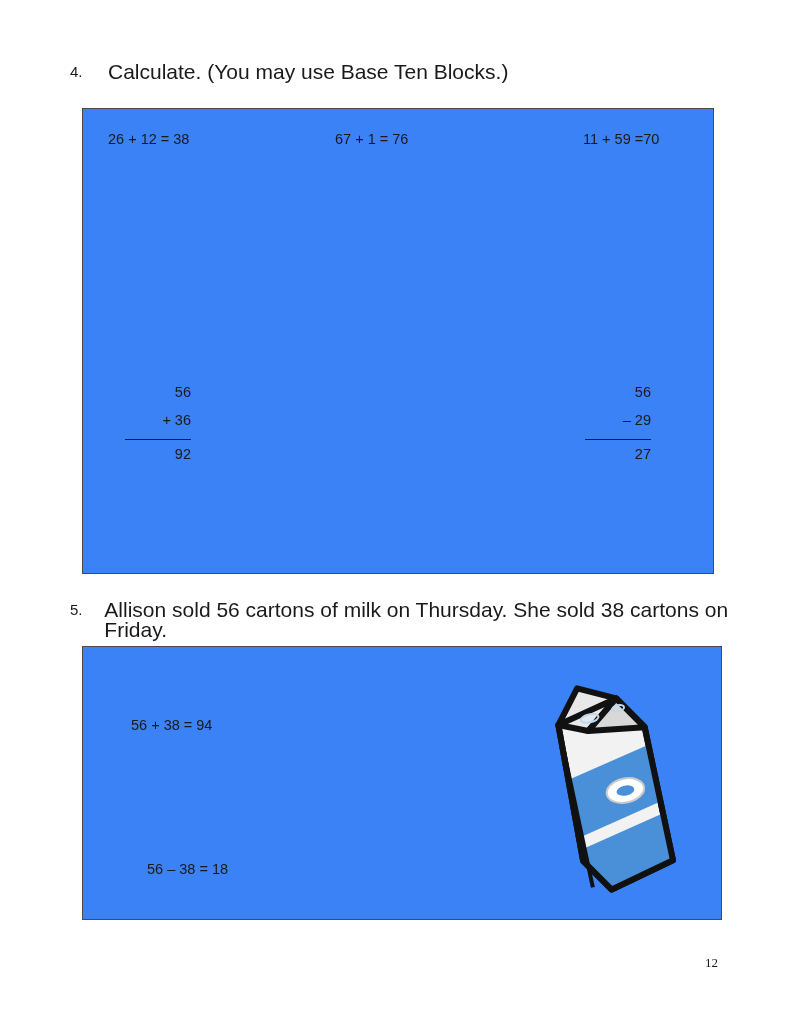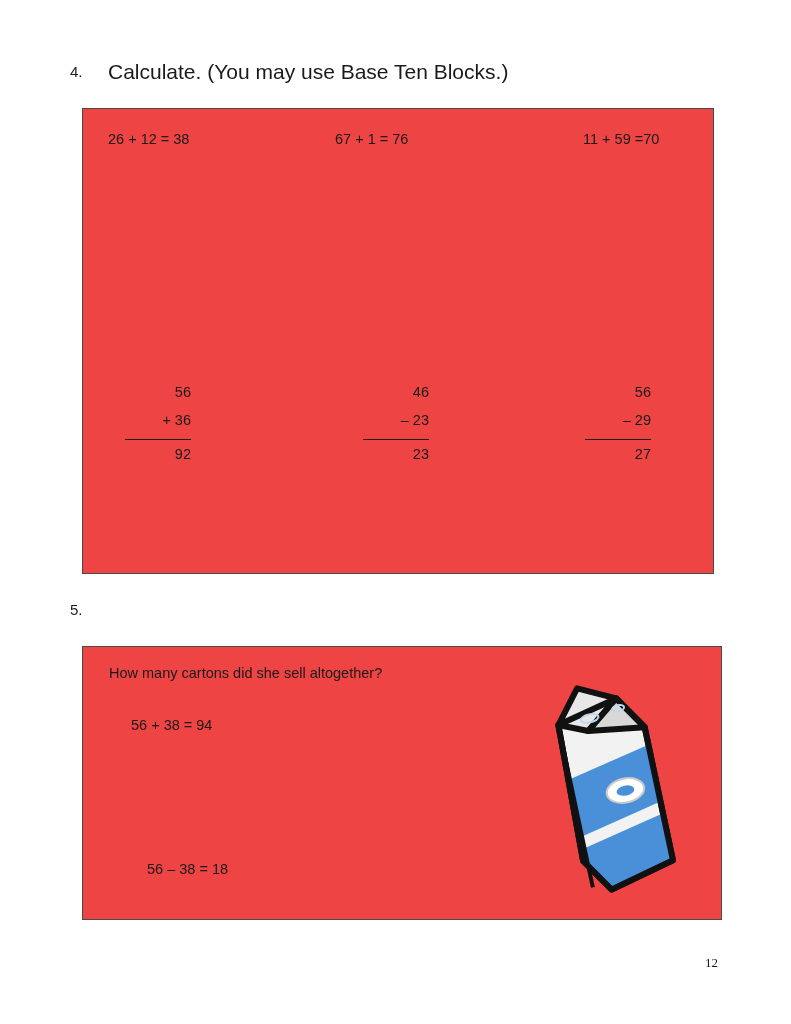--- a/index.html
+++ b/index.html
@@ -37,21 +37,21 @@
   .q-text {
     font-size: 21px;
     line-height: 20px;
   }
 
   #q4-row { left: 70px; top: 62px; }
   #q5-row { left: 70px; top: 600px; width: 660px; }
 
   .answer-box {
     position: absolute;
-    background: #ef4444;
+    background: #3b82f6;
     border: 1px solid #4a4a4a;
     box-sizing: border-box;
   }
   #box4 {
     left: 82px;
     top: 108px;
     width: 632px;
     height: 466px;
   }
   #box5 {
@@ -146,41 +146,36 @@
       <span class="eq" id="eq2">67 + 1 = 76</span>
       <span class="eq" id="eq3">11 + 59 =70</span>
     </div>
 
     <div class="vsum" id="vs1">
       <span class="line1">56</span>
       <span class="line2">+ 36</span>
       <span class="line3">92</span>
     </div>
 
-    <div class="vsum" id="vs2">
-      <span class="line1">46</span>
-      <span class="line2">– 23</span>
-      <span class="line3">23</span>
-    </div>
 
     <div class="vsum" id="vs3">
       <span class="line1">56</span>
       <span class="line2">– 29</span>
       <span class="line3">27</span>
     </div>
 
   </div>
 
   <div class="q-row" id="q5-row">
     <span class="q-num">5.</span>
+    <span class="q-text">Allison sold 56 cartons of milk on Thursday. She sold 38 cartons on Friday.</span>
   </div>
 
   <div class="answer-box" id="box5">
 
-    <div class="q5-line" id="q5a-prompt">How many cartons did she sell altogether?</div>
     <div class="q5-line" id="q5a-answer">56 + 38 = 94</div>
     <div class="q5-line" id="q5b-answer">56 – 38 = 18</div>
 
     <div id="carton">
       <svg viewBox="0 0 150 220" width="150" height="220" xmlns="http://www.w3.org/2000/svg">
         <g transform="rotate(-12 75 110)">
 
           <polygon points="34,40 96,26 118,60 118,196 52,212 30,178" fill="#f2f2f2" stroke="#111111" stroke-width="6" stroke-linejoin="round"></polygon>
 
           <polygon points="34,40 60,8 96,26 62,52" fill="#e8e8e8" stroke="#111111" stroke-width="6" stroke-linejoin="round"></polygon>

